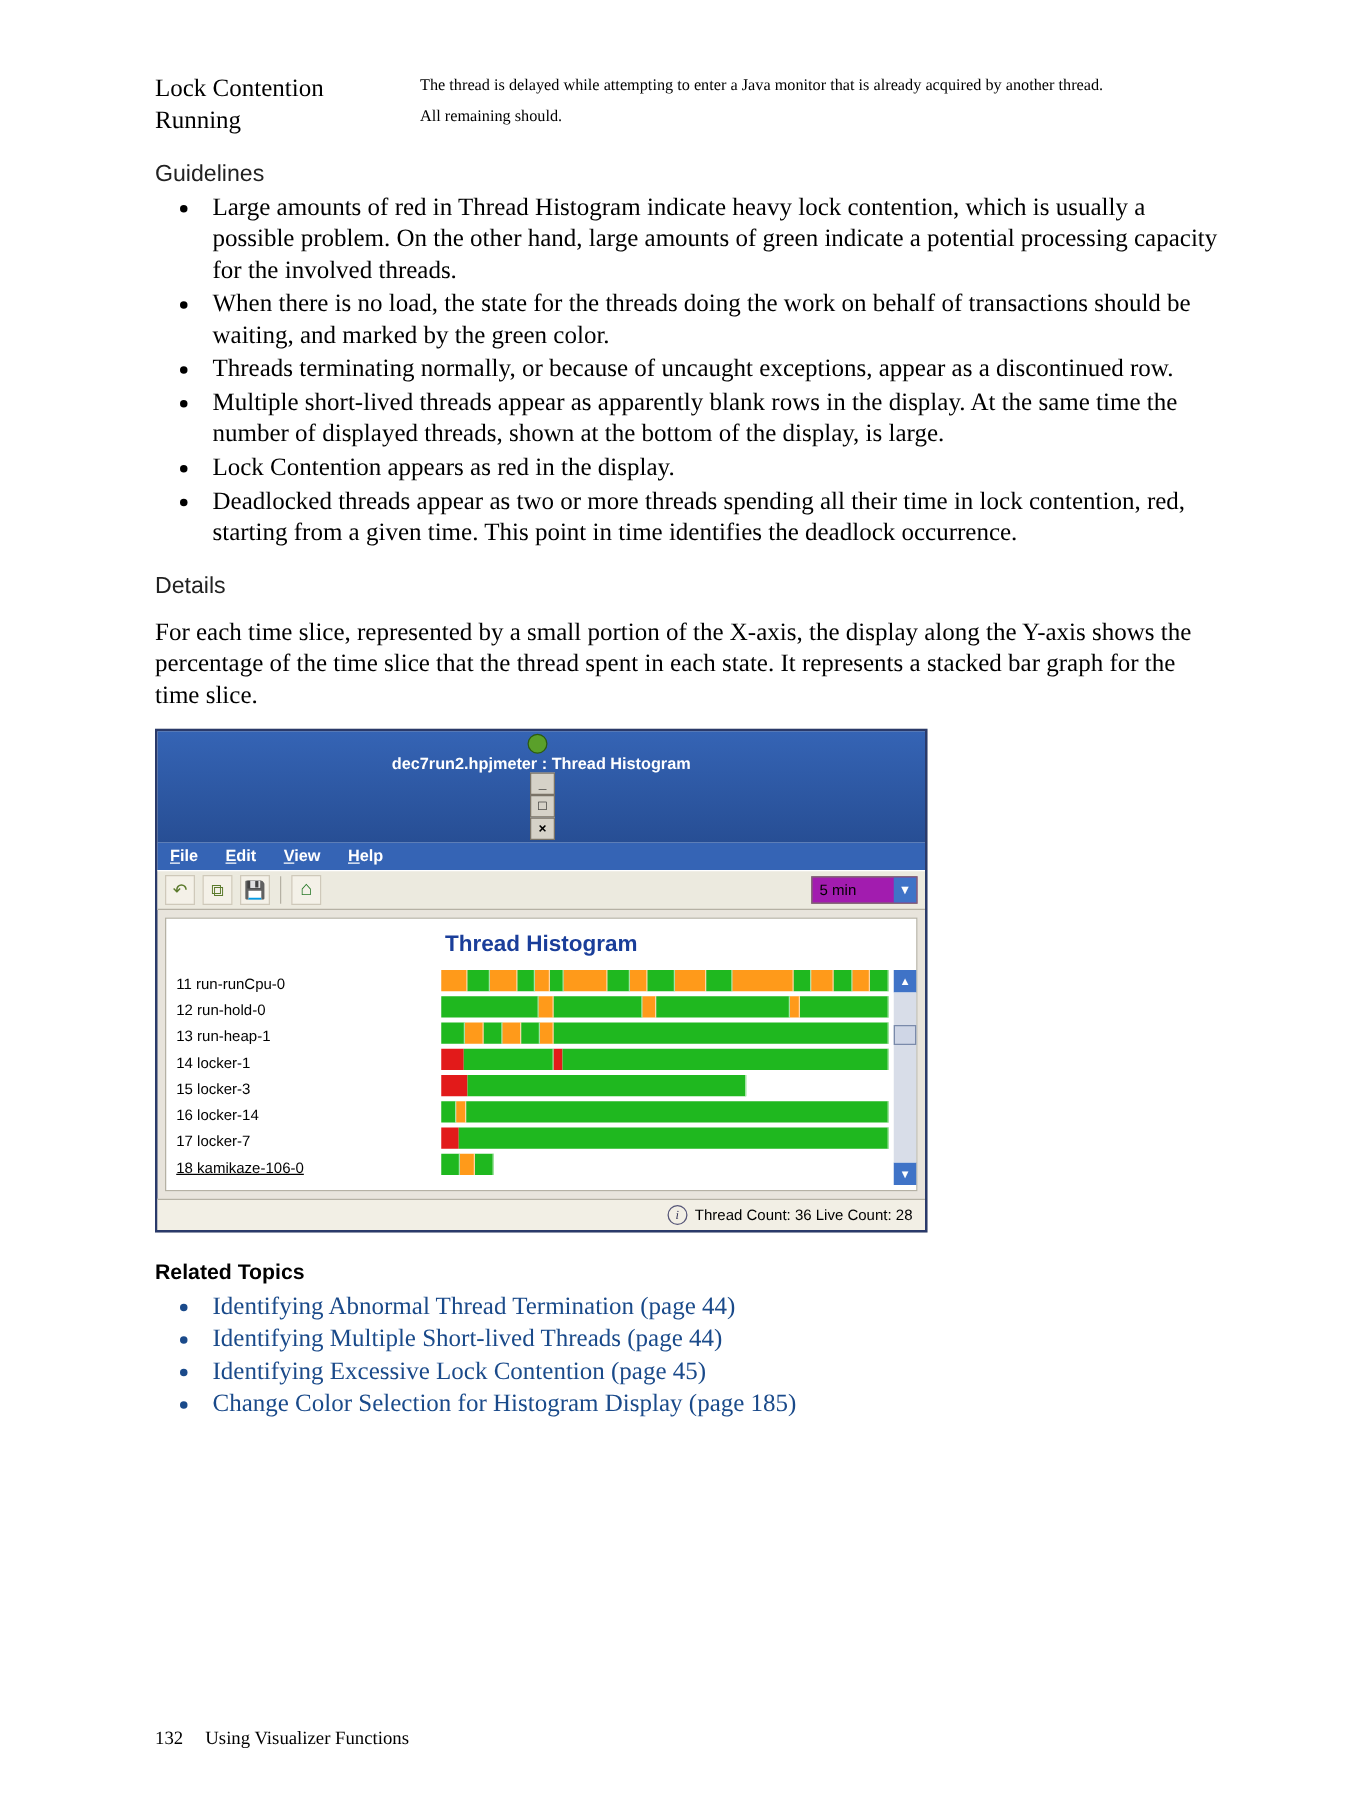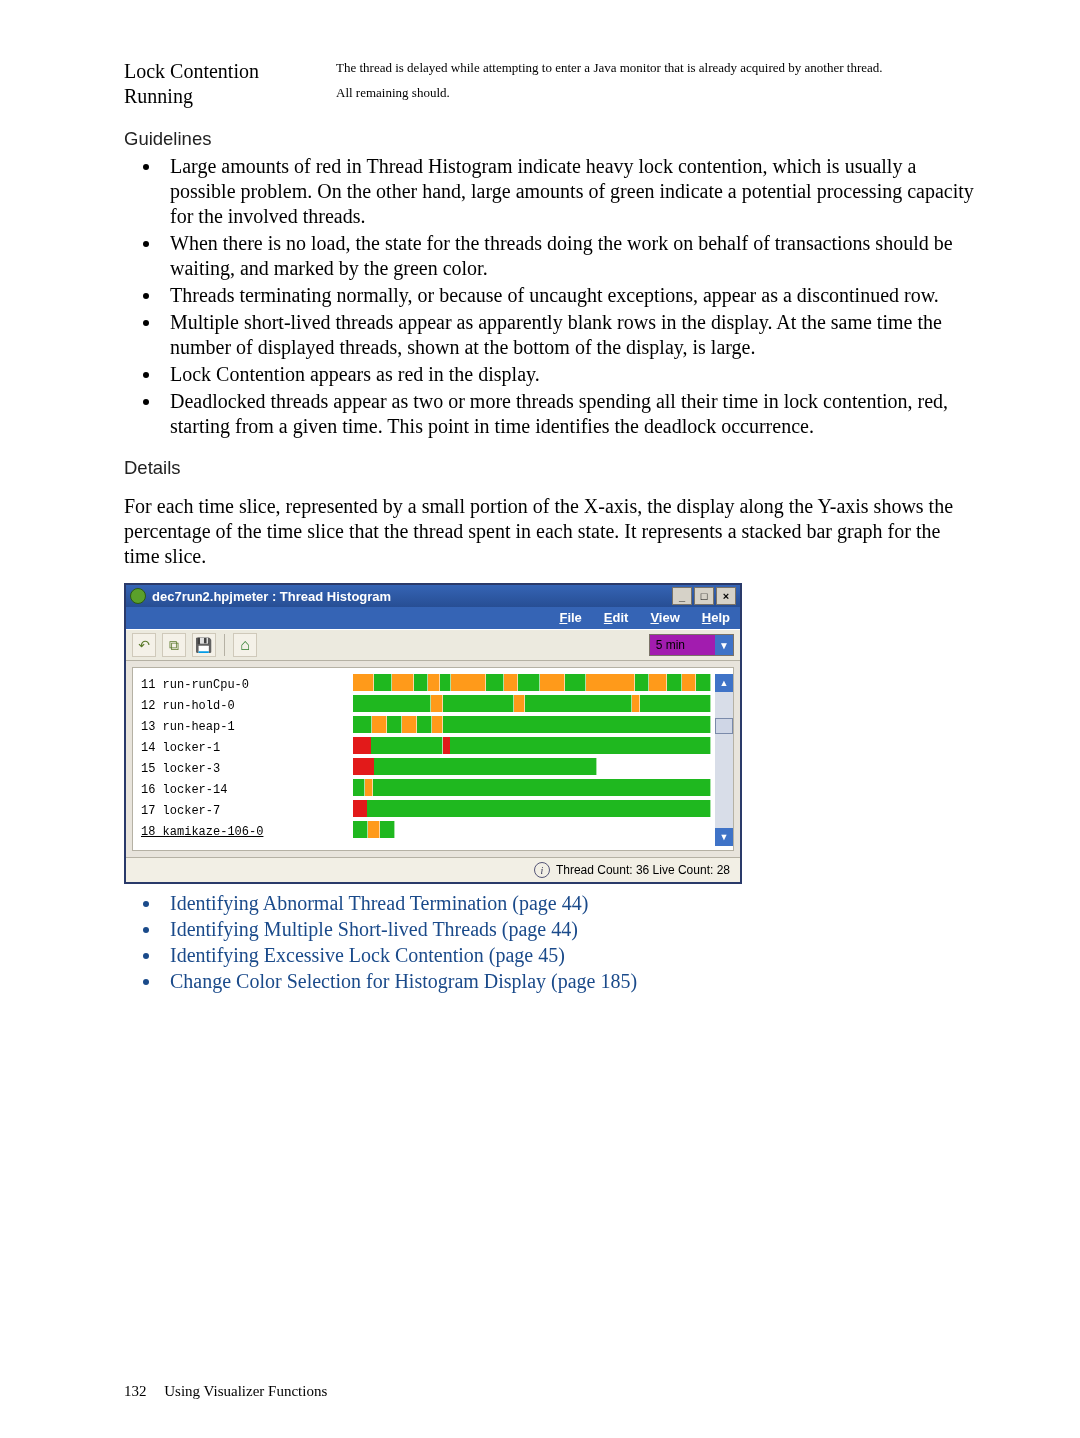--- a/index.html
+++ b/index.html
@@ -106,20 +106,21 @@
     margin-bottom: 6px;
   }
   .win-title {
     background: linear-gradient(#3564b5, #274e94);
     color: #fff;
     display: flex;
     align-items: center;
     padding: 2px 4px 2px 4px;
     font-weight: 700;
     font-size: 13px;
+    flex-direction: column;
   }
   .win-title .appicon {
     width: 14px; height: 14px; background: #5aa02a;
     border: 1px solid #2c5a10; border-radius: 50%;
     margin-right: 6px;
   }
   .win-title .spacer { flex: 1; }
   .win-btn {
     width: 18px; height: 16px; background: #d6d2c8;
     border: 1px solid #7a7367; margin-left: 2px;
@@ -127,21 +128,20 @@
     font-size: 11px; color: #000; font-weight: 700;
   }
   .menubar {
     background: #3564b5;
     color: #fff;
     display: flex;
     gap: 22px;
     padding: 3px 10px 4px;
     font-weight: 700;
     font-size: 13px;
-    justify-content: flex-end;
   }
   .menubar span u { text-decoration: underline; }
   .toolbar {
     background: #eceadf;
     border-top: 1px solid #fff;
     border-bottom: 1px solid #b5b1a4;
     display: flex;
     align-items: center;
     padding: 3px 6px;
     gap: 6px;
@@ -170,21 +170,21 @@
   }
   .panel-title {
     text-align: center; color: #1a3e9a; font-weight: 700;
     font-family: Arial, sans-serif; font-size: 18px; padding: 4px 0 10px;
   }
   .rows-wrap { display: flex; }
   .labels {
     width: 230px; padding-left: 8px; font-size: 12px;
     font-family: Arial, sans-serif; color: #000;
   }
-  .labels .lab { height: 21px; display: flex; align-items: center; font-family: Liberation Mono, monospace; }
+  .labels .lab { height: 21px; display: flex; align-items: center; }
   .labels .lab.link { text-decoration: underline; color: #000; }
   .chart {
     flex: 1; position: relative; padding-right: 22px;
   }
   .row-bar {
     height: 17px; margin-bottom: 4px; position: relative;
     display: flex; align-items: stretch; width: 358px;
   }
   .seg { height: 100%; }
   .seg.wait { background: #1fb81f; border-right: 1px solid rgba(255,255,255,.6); }
@@ -292,20 +292,21 @@
       <span class="tool sep"></span>
       <span class="tool home">⌂</span>
       <span class="grow"></span>
       <div class="combo">
         <span class="val">5 min</span>
         <span class="arrow">▼</span>
       </div>
     </div>
 
     <div class="panel">
+      <div class="panel-title">Thread Histogram</div>
 
       <div class="rows-wrap">
         <div class="labels">
           <div class="lab">11 run-runCpu-0</div>
           <div class="lab">12 run-hold-0</div>
           <div class="lab">13 run-heap-1</div>
           <div class="lab">14 locker-1</div>
           <div class="lab">15 locker-3</div>
           <div class="lab">16 locker-14</div>
           <div class="lab">17 locker-7</div>
@@ -396,20 +397,21 @@
       </div>
 
     </div>
 
     <div class="status">
       <span class="info-ic">i</span>
       <span>Thread Count: 36  Live Count: 28</span>
     </div>
   </div>
 
+  <div class="related-head">Related Topics</div>
   <ul class="related">
     <li><span class="link-col">Identifying Abnormal Thread Termination (page 44)</span></li>
     <li><span class="link-col">Identifying Multiple Short-lived Threads (page 44)</span></li>
     <li><span class="link-col">Identifying Excessive Lock Contention (page 45)</span></li>
     <li><span class="link-col">Change Color Selection for Histogram Display (page 185)</span></li>
   </ul>
 
   <div class="footer">
     <span class="pg">132</span>
     <span>Using Visualizer Functions</span>

